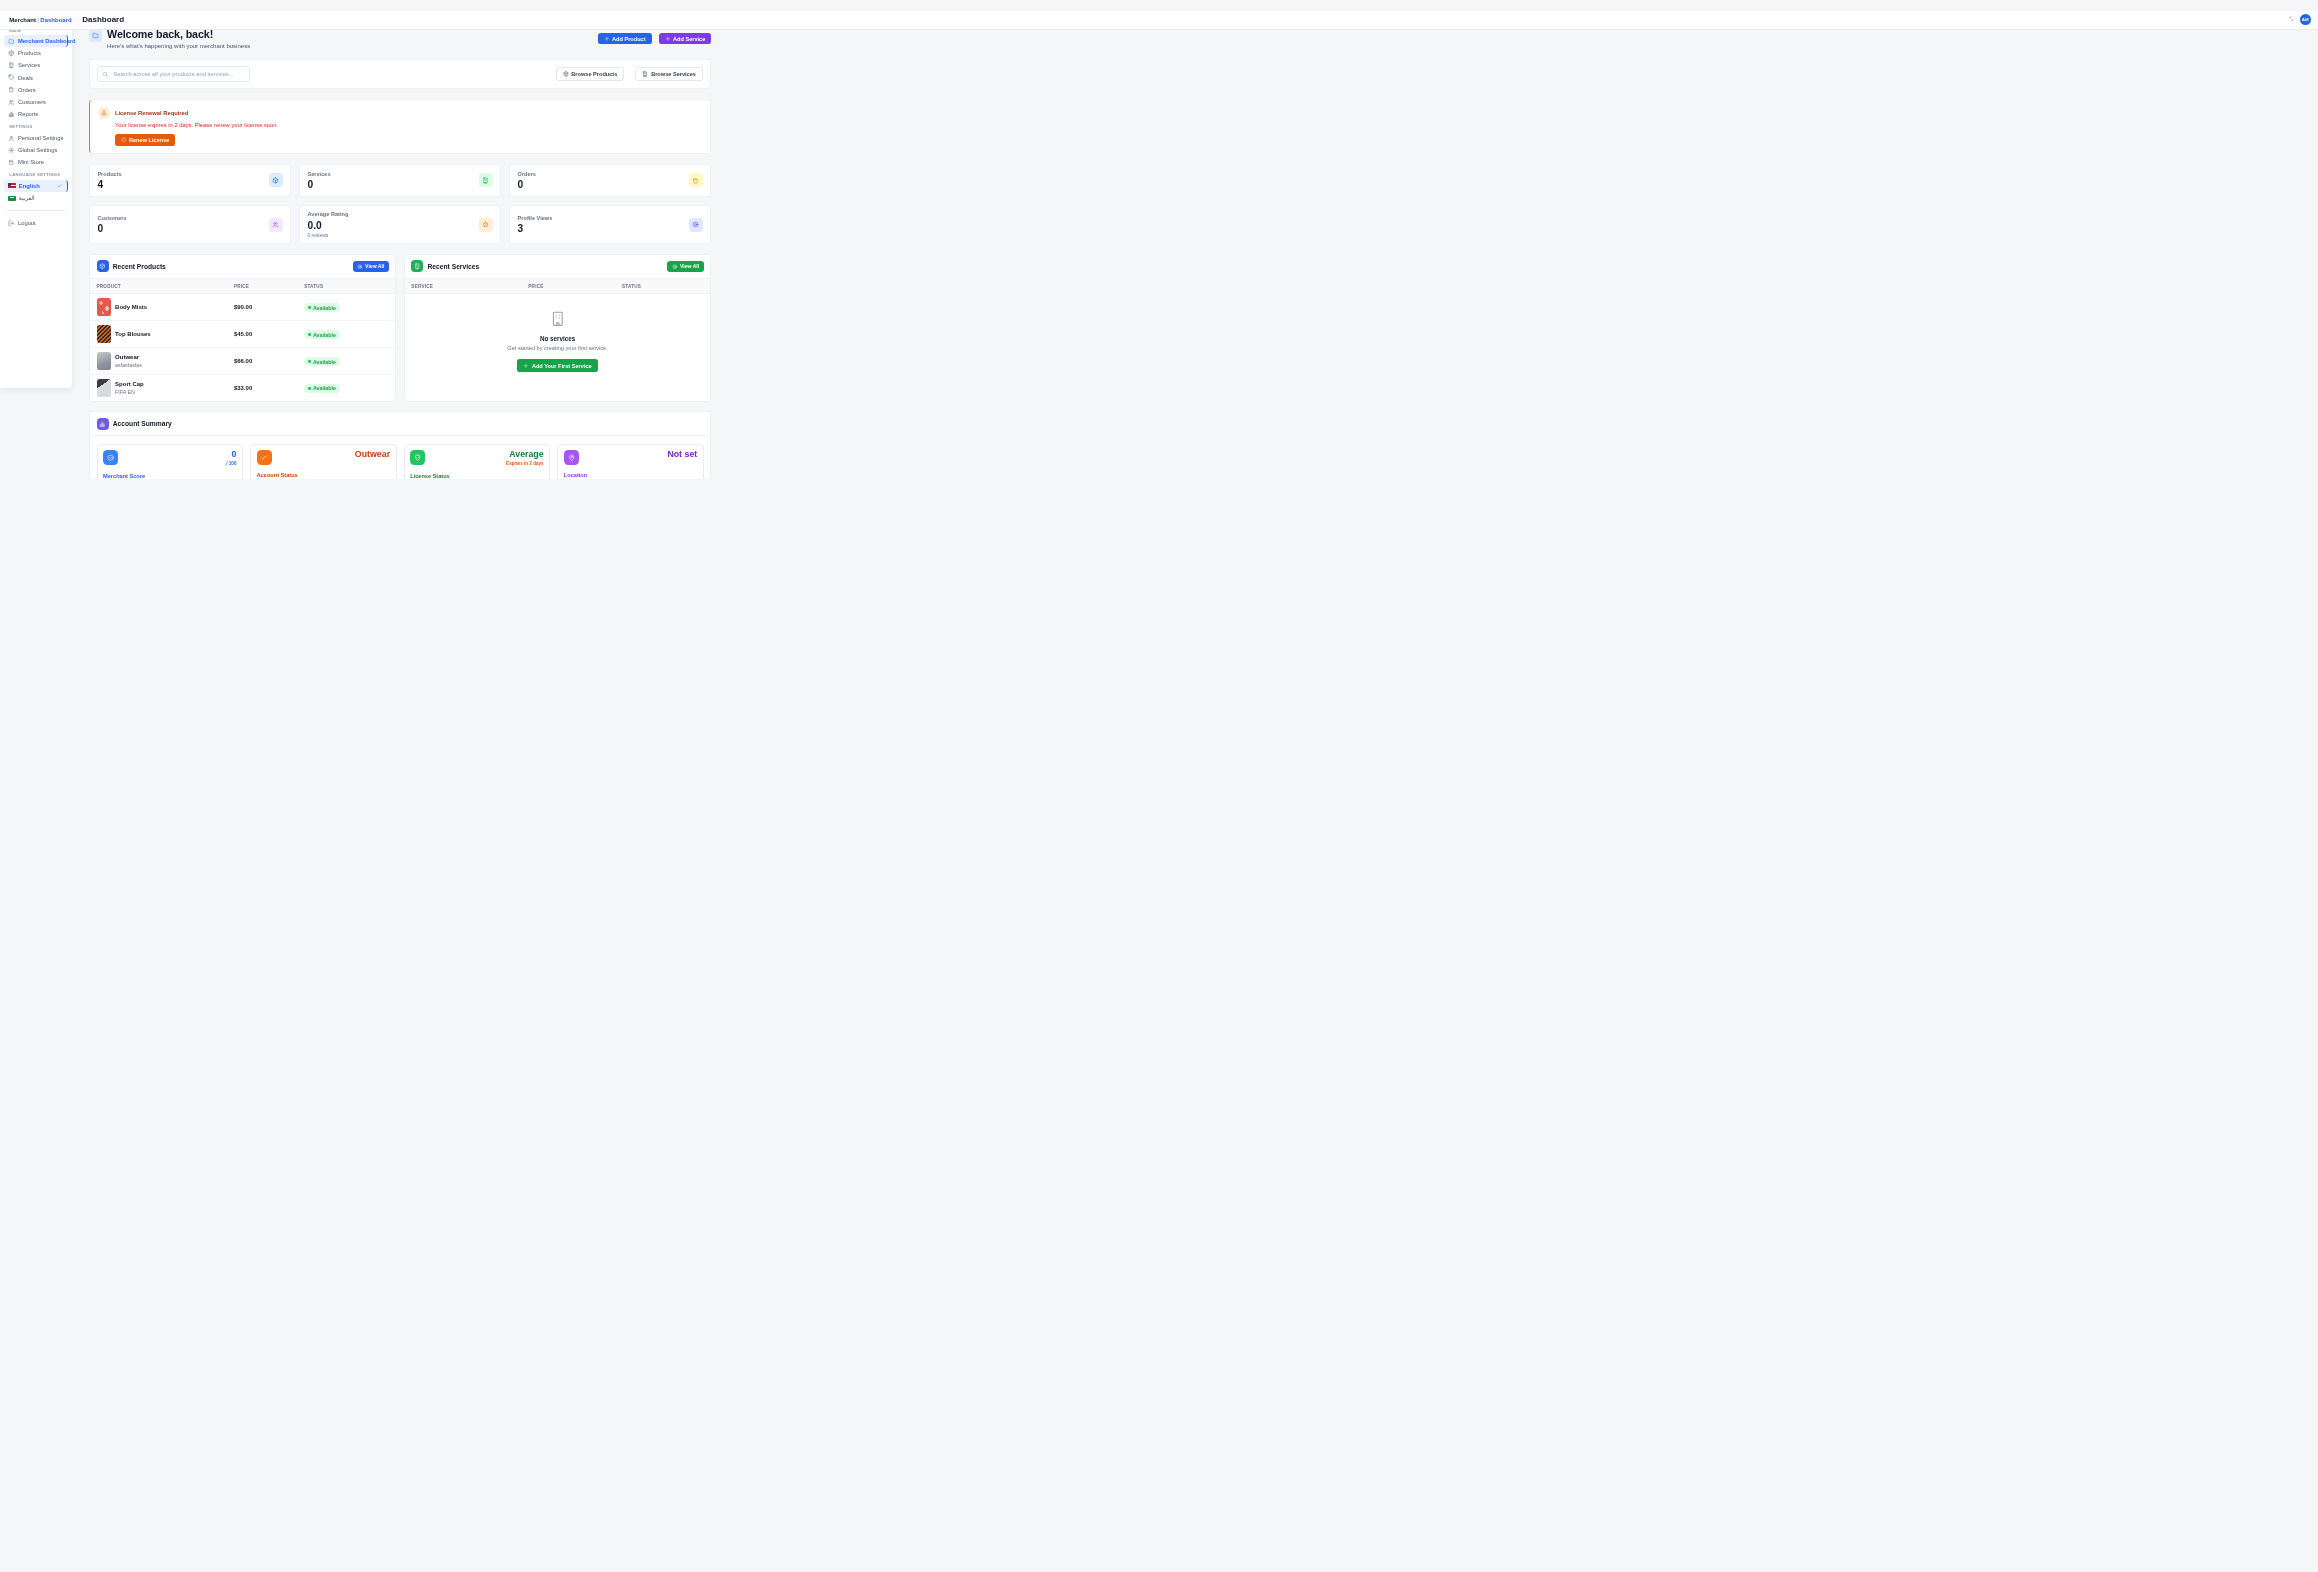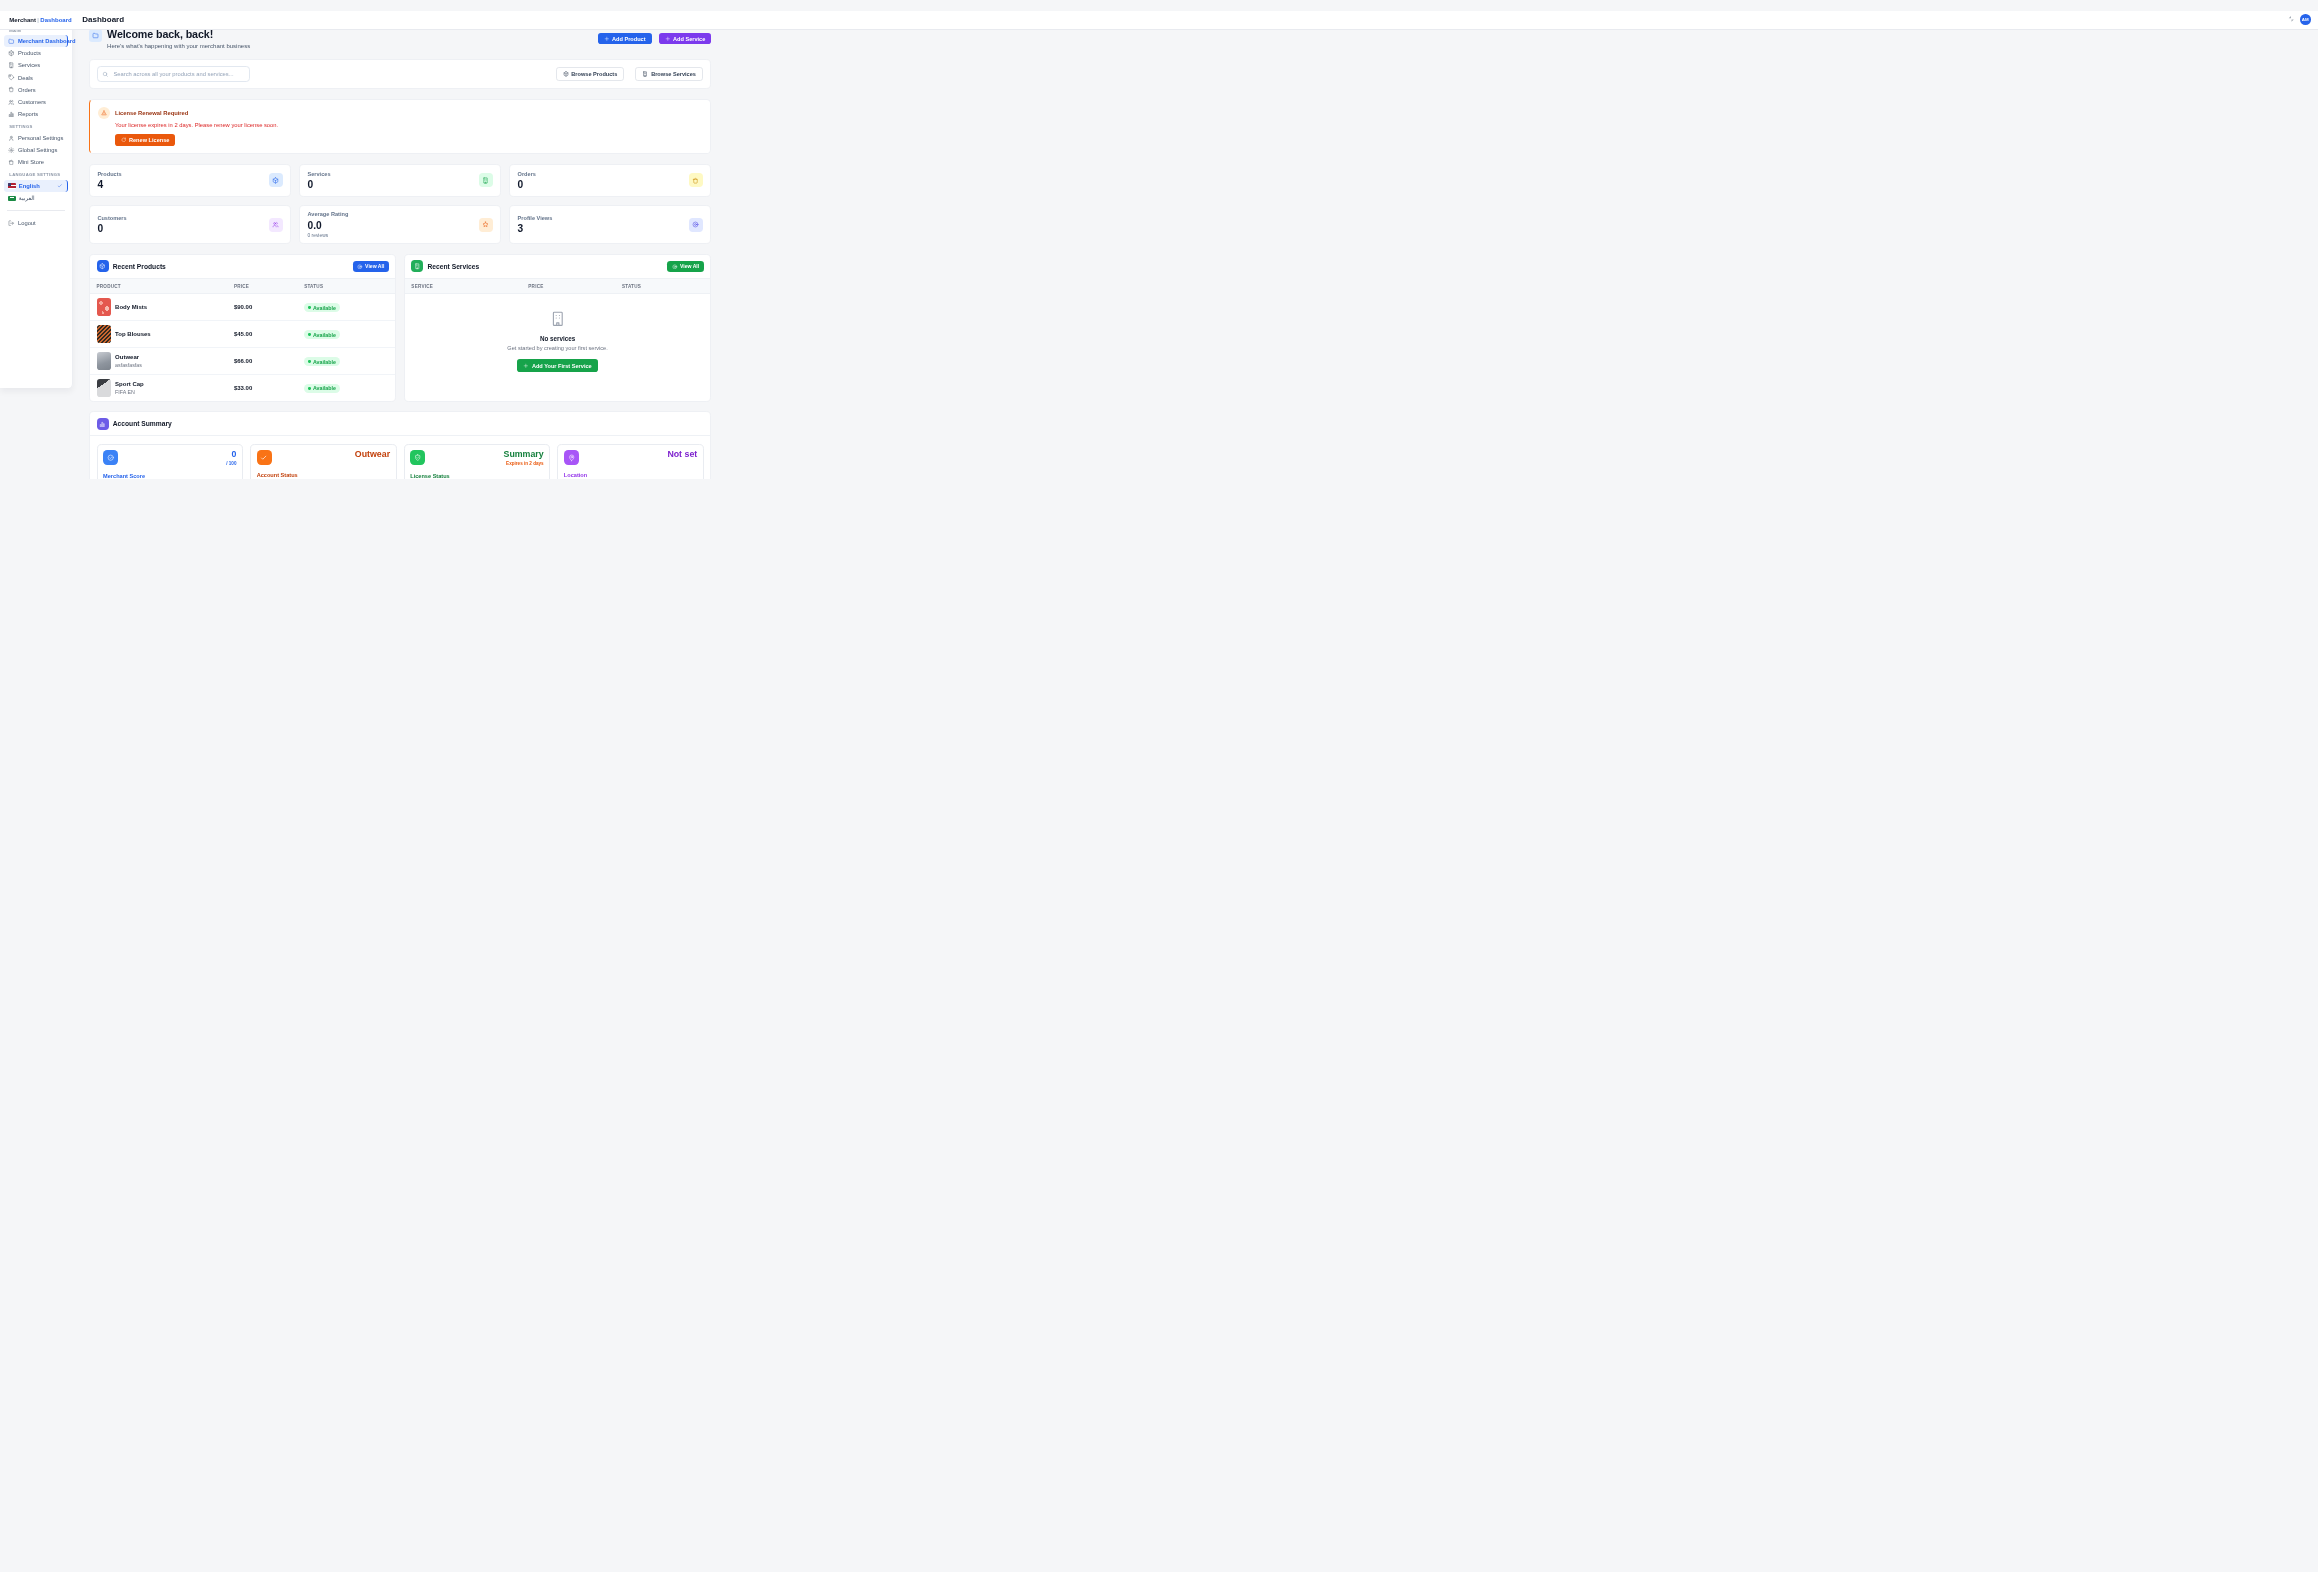--- a/index.html
+++ b/index.html
@@ -618,21 +618,21 @@
 
       <div class="sum-card">
         <div class="sum-top">
           <div class="tile tile-32 sc-green">
             <svg class="ic" width="7.4" height="7.4" viewBox="0 0 24 24">
                 <path d="M12 3l7 2.5v5.2c0 4.6-3 8-7 9.8-4-1.8-7-5.2-7-9.8V5.5L12 3z"></path>
                 <path d="M9.2 11.8l2 2 3.8-3.8"></path>
               </svg>
           </div>
           <div class="sum-val">
-            <div class="sv-main c-green">Summary</div>
+            <div class="sv-main c-green">Average</div>
             <div class="sv-sub c-orange">Expires in 2 days</div>
           </div>
         </div>
         <div class="sum-label c-green">License Status</div>
       </div>
 
       <div class="sum-card">
         <div class="sum-top">
           <div class="tile tile-32 sc-violet">
             <svg class="ic" width="7.4" height="7.4" viewBox="0 0 24 24">

